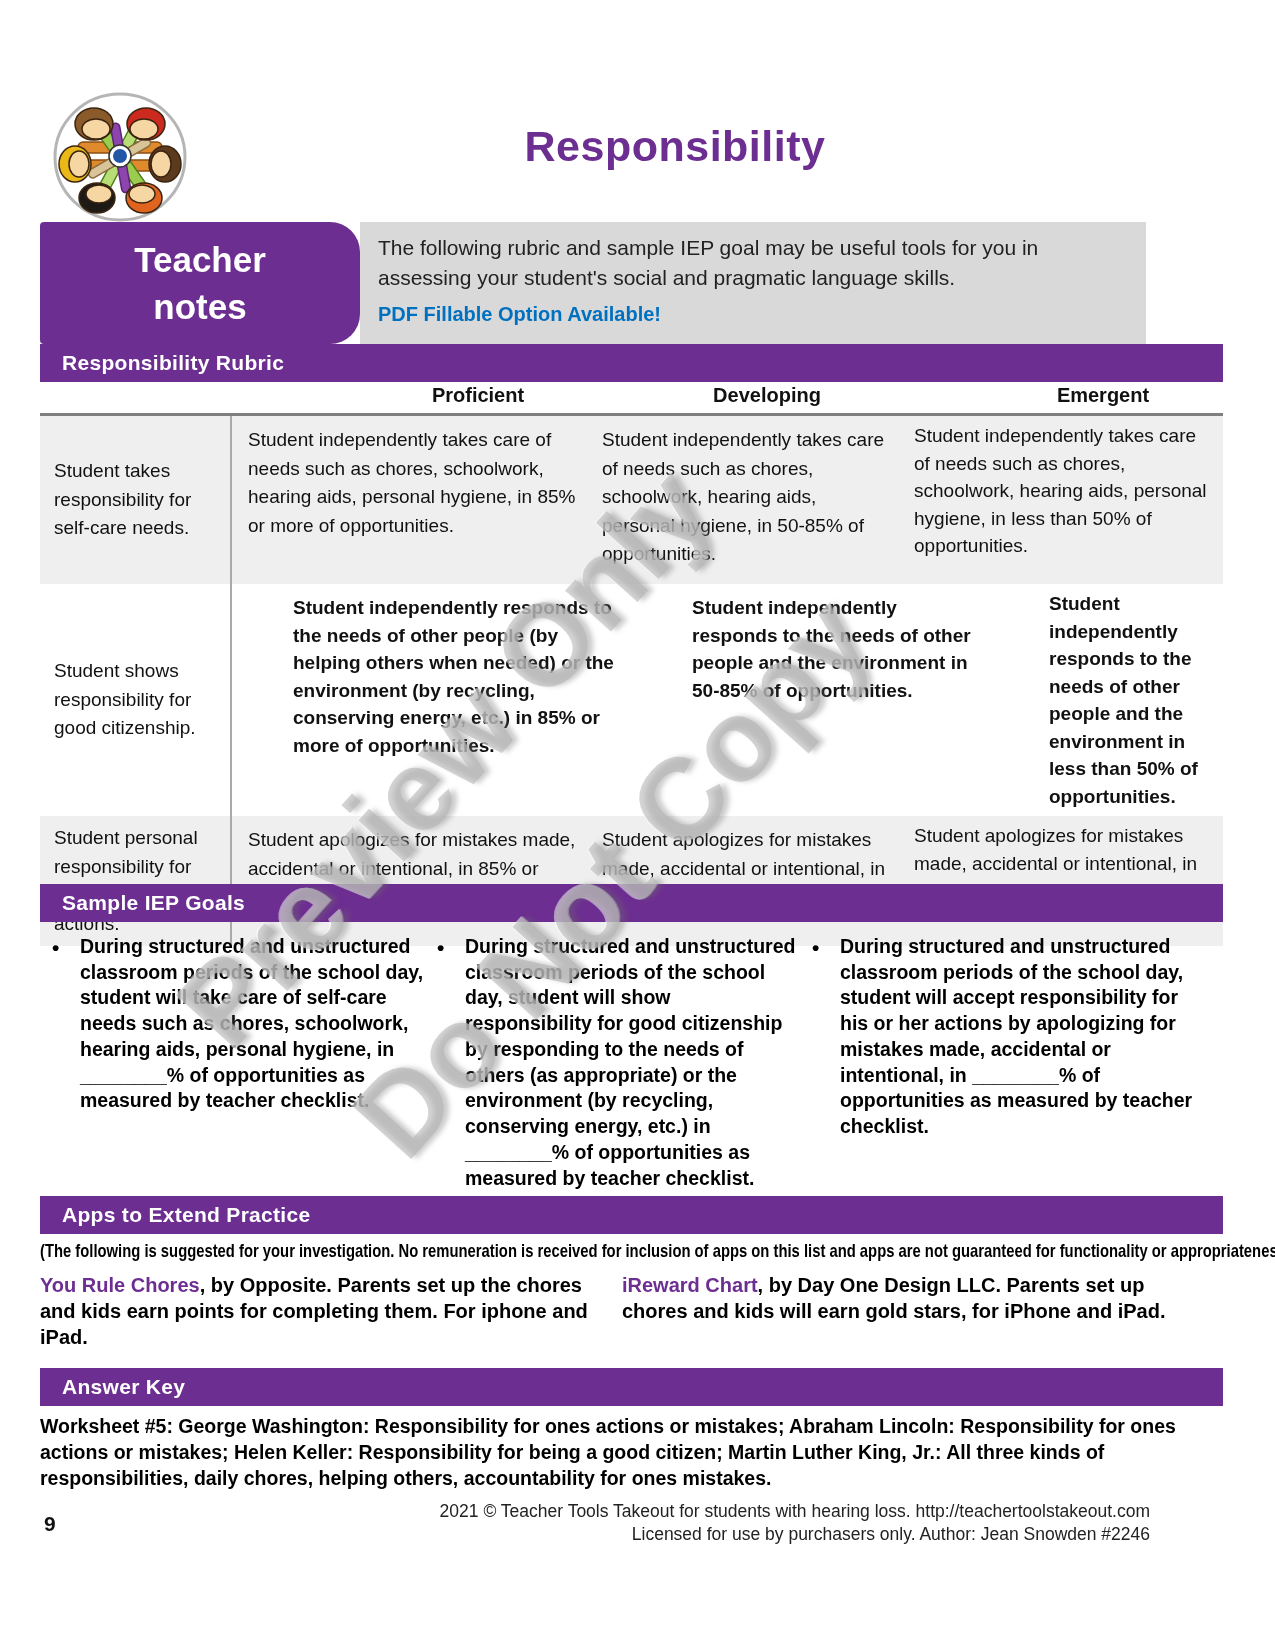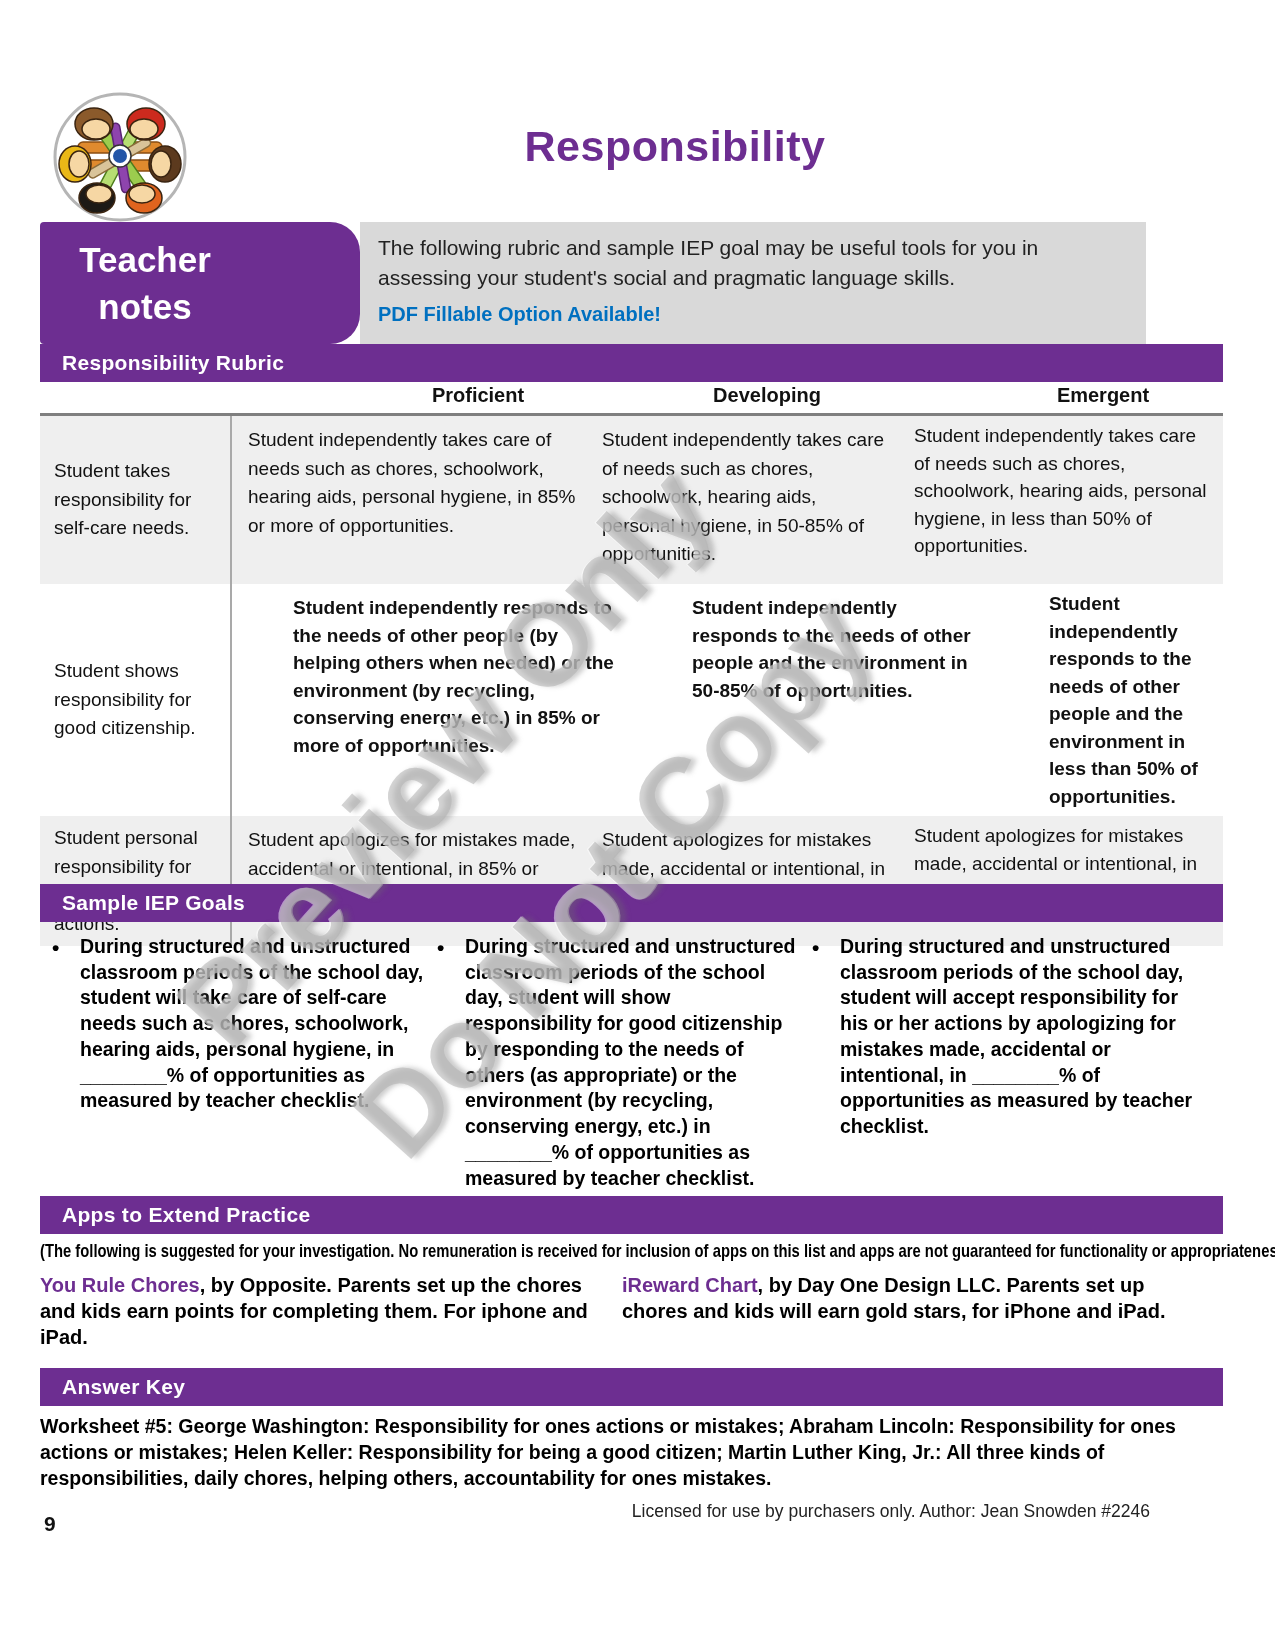--- a/index.html
+++ b/index.html
@@ -16,21 +16,21 @@
   
   .logo{position:absolute;left:52px;top:92px;width:136px;height:130px;}
   .title{
     position:absolute;left:330px;top:122px;width:690px;text-align:center;
     font-size:43px;font-weight:bold;color:var(--purple);letter-spacing:0.5px;
   }
   
   .tn-box{
     position:absolute;left:40px;top:222px;width:320px;height:122px;
     background:var(--purple);border-radius:4px 30px 30px 4px;
-    display:flex;align-items:center;
+    display:flex;align-items:center;justify-content:center;
   }
   .tn-label{width:210px;text-align:center;color:#fff;font-size:35px;font-weight:bold;line-height:1.35;}
   .tn-gray{
     position:absolute;left:360px;top:222px;width:786px;height:122px;
     background:var(--graybox);box-sizing:border-box;padding:11px 18px;
   }
   .tn-body{font-size:21px;color:#222;line-height:1.45;width:720px;}
   .tn-link{margin-top:9px;font-size:20px;font-weight:bold;color:var(--blue);}
   
   .band{
@@ -200,20 +200,21 @@
     </div>
     <div class="app app2">
       <span class="app-name">iReward Chart</span><span>, by Day One Design LLC.  Parents set up chores and kids will earn gold stars, for iPhone and iPad.</span>
     </div>
   </div>
 
   <div class="band band-answer">Answer Key</div>
   <div class="answer-body">Worksheet #5: George Washington: Responsibility for ones actions or mistakes; Abraham Lincoln: Responsibility for ones actions or mistakes; Helen Keller: Responsibility for being a good citizen; Martin Luther King, Jr.: All three kinds of responsibilities, daily chores, helping others, accountability for ones mistakes.</div>
 
   <div class="footer">
+    <div>2021 © Teacher Tools Takeout for students with hearing loss. http://teachertoolstakeout.com</div>
     <div>Licensed for  use by purchasers only. Author: Jean Snowden #2246</div>
   </div>
   <div class="page-num">9</div>
 
   <div class="wm wm1">Preview Only</div>
   <div class="wm wm2">Do Not Copy</div>
 
 </div>
 
 </body></html>

